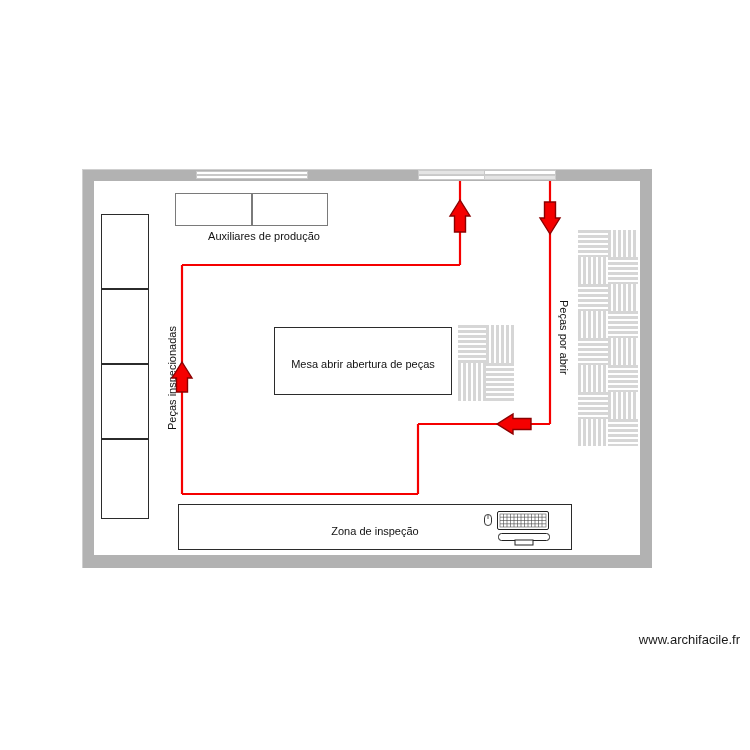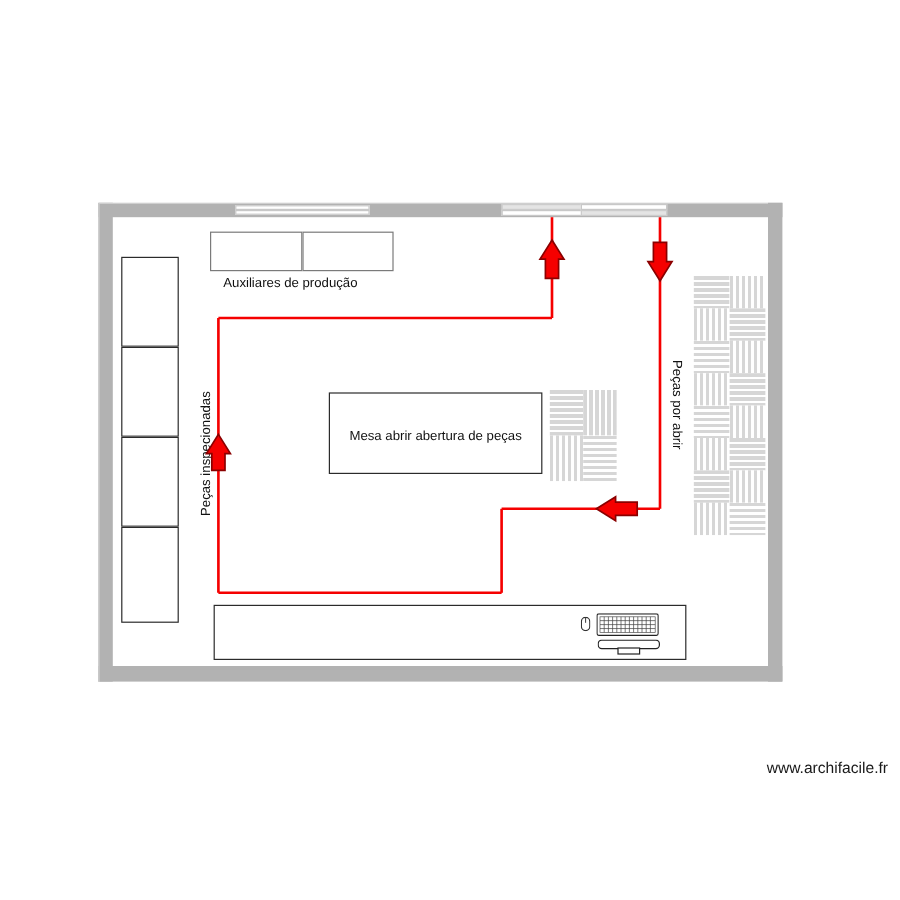--- a/index.html
+++ b/index.html
@@ -163,21 +163,21 @@
 
   <div class="box" style="left:101px; top:214px; width:48px; height:75px;"></div>
   <div class="box" style="left:101px; top:289px; width:48px; height:75px;"></div>
   <div class="box" style="left:101px; top:364px; width:48px; height:75px;"></div>
   <div class="box" style="left:101px; top:439px; width:48px; height:80px;"></div>
 
   <div class="lbl lbl-vert-up" style="left:166px; top:430px;">Peças inspecionadas</div>
 
   <div class="box-soft" style="left:175px; top:193px; width:77px; height:33px;"></div>
   <div class="box-soft" style="left:252px; top:193px; width:76px; height:33px;"></div>
-  <div class="lbl lbl-center" style="left:165px; top:230px; width:154px;">Auxiliares de produção</div>
+  <div class="lbl lbl-center" style="left:187px; top:230px; width:154px;">Auxiliares de produção</div>
 
   <div class="box" style="left:274px; top:327px; width:178px; height:68px;"></div>
   <div class="lbl lbl-center" style="left:274px; top:358px; width:178px;">Mesa abrir abertura de peças</div>
 
   <div class="weave" style="left:458px; top:325px; width:56px; height:76px;">
     <div class="weave-cell weave-h" style="left:0px;  top:0px;  width:28px; height:38px;"></div>
     <div class="weave-cell weave-v" style="left:28px; top:0px;  width:28px; height:38px;"></div>
     <div class="weave-cell weave-v" style="left:0px;  top:38px; width:28px; height:38px;"></div>
     <div class="weave-cell weave-h" style="left:28px; top:38px; width:28px; height:38px;"></div>
   </div>
@@ -197,20 +197,21 @@
     <div class="weave-cell weave-h" style="left:30px; top:135px; width:30px; height:27px;"></div>
     <div class="weave-cell weave-h" style="left:0px;  top:162px; width:30px; height:27px;"></div>
     <div class="weave-cell weave-v" style="left:30px; top:162px; width:30px; height:27px;"></div>
     <div class="weave-cell weave-v" style="left:0px;  top:189px; width:30px; height:27px;"></div>
     <div class="weave-cell weave-h" style="left:30px; top:189px; width:30px; height:27px;"></div>
   </div>
 
   <div class="lbl lbl-vert-down" style="left:570px; top:300px;">Peças por abrir</div>
 
   <div class="box" style="left:178px; top:504px; width:394px; height:46px;"></div>
+  <div class="lbl lbl-center" style="left:280px; top:525px; width:190px;">Zona de inspeção</div>
 
   <div class="cmp" style="left:484px; top:509px; width:76px; height:38px;">
 
     <svg style="position:absolute; left:0px; top:5px;" width="8" height="12" viewBox="0 0 8 12">
       <rect x="0.5" y="0.5" width="7" height="11" rx="3.4" ry="3.4" fill="#ffffff" stroke="#333333" stroke-width="1"></rect>
       <line x1="4" y1="1" x2="4" y2="5" stroke="#333333" stroke-width="0.8"></line>
     </svg>
 
     <svg style="position:absolute; left:13px; top:2px;" width="52" height="19" viewBox="0 0 52 19">
       <rect x="0.5" y="0.5" width="51" height="18" rx="1.5" ry="1.5" fill="#ffffff" stroke="#222222" stroke-width="1"></rect>

